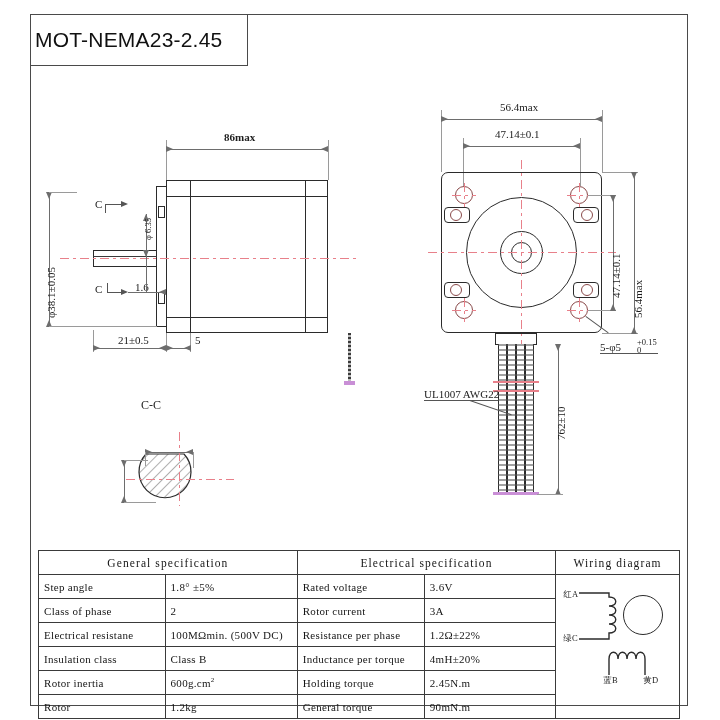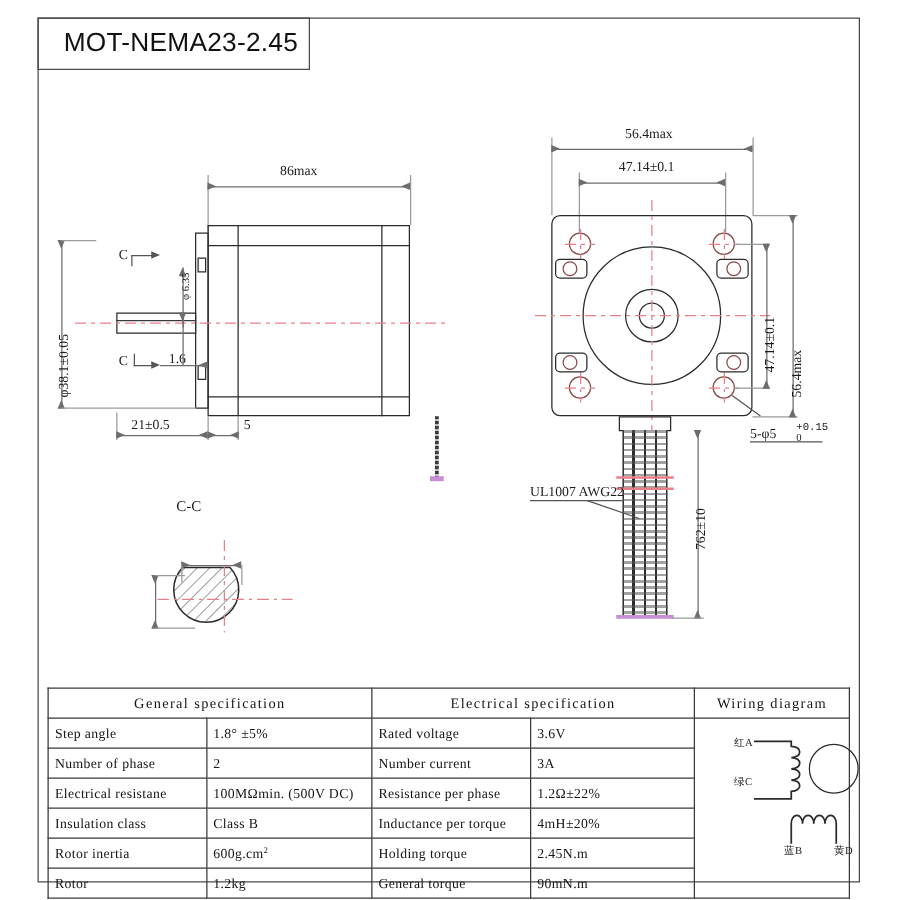--- a/index.html
+++ b/index.html
@@ -1,20 +1,20 @@
 <!DOCTYPE html>
 <html><head>
 <meta charset="utf-8">
 <style>
   html,body{margin:0;padding:0;background:#fff;}
   body{width:720px;height:720px;font-family:"DejaVu Sans",sans-serif;color:#1a1a1a;}
   #sheet{position:relative;width:720px;height:720px;overflow:hidden;background:#ffffff;}
   .frame{position:absolute;left:30px;top:14px;width:658px;height:692px;border:1.6px solid #4a4a4a;box-sizing:border-box;}
-  .titlebox{position:absolute;left:30px;top:14px;width:218px;height:42px;border:1.6px solid #4a4a4a;box-sizing:border-box;
-            display:flex;align-items:center;padding-left:20px;}
+  .titlebox{position:absolute;left:30px;top:14px;width:218px;height:52px;border:1.6px solid #4a4a4a;box-sizing:border-box;
+            display:flex;align-items:center;padding-left:4px;}
   .titlebox span{font-family:"Liberation Sans",sans-serif;font-size:21px;letter-spacing:.2px;color:#111;}
 
   
   .ln{position:absolute;background:#2b2b2b;}
   .h{height:1px;}
   .v{width:1px;}
   .thin{background:#555;}
   .dim{position:absolute;background:#6d6d6d;height:1px;}
   .dimv{position:absolute;background:#6d6d6d;width:1px;}
   .ext{position:absolute;background:#8a8a8a;}
@@ -33,42 +33,42 @@
 
   
   .spec{position:absolute;left:38px;top:550px;width:642px;border-collapse:collapse;
         font-family:"Liberation Serif",serif;}
   .spec td,.spec th{border:1.1px solid #3a3a3a;font-size:11px;font-weight:normal;
         padding:2px 5px;height:19px;color:#151515;text-align:left;letter-spacing:.3px;}
   .spec .hd{text-align:center;letter-spacing:1.1px;font-size:11.5px;margin-left:41px;}
   .c-lbl{width:125px;}
   .c-val{width:130px;}
   .c-wire{width:122px;vertical-align:top;padding:0;}
-  .wirecell{position:relative;height:115px;margin-left:24px;}
+  .wirecell{position:relative;height:115px;}
   sup{font-size:7px;}
 </style>
 </head>
 <body>
 
 <div id="sheet">
 
   <div class="frame"></div>
 
   <div class="titlebox">
     <span>MOT-NEMA23-2.45</span>
   </div>
 
   <div>
 
     <div class="ext v" style="left:166px;top:140px;height:45px;background:#9a9a9a;"></div>
     <div class="ext v" style="left:328px;top:140px;height:40px;background:#9a9a9a;"></div>
     <div class="dim" style="left:166px;top:149px;width:162px;"></div>
     <div class="arw r" style="left:166px;top:146px;"></div>
     <div class="arw l" style="left:321px;top:146px;"></div>
-    <div class="txt" style="left:224px;top:131px;">86max</div>
+    <div class="txt" style="left:224px;top:131px;font-weight:bold;">86max</div>
 
     <div class="rect" style="left:166px;top:180px;width:162px;height:153px;"></div>
     <div class="ln h" style="left:166px;top:196px;width:162px;"></div>
     <div class="ln h" style="left:166px;top:317px;width:162px;"></div>
     <div class="ln v" style="left:190px;top:180px;height:153px;"></div>
     <div class="ln v" style="left:305px;top:180px;height:153px;"></div>
 
     <div class="rect" style="left:156px;top:186px;width:11px;height:141px;"></div>
     <div class="rect" style="left:158px;top:206px;width:7px;height:12px;"></div>
     <div class="rect" style="left:158px;top:292px;width:7px;height:12px;"></div>
@@ -103,21 +103,21 @@
     <div class="dim" style="left:128px;top:292px;width:38px;"></div>
     <div class="arw l" style="left:159px;top:289px;"></div>
     <div class="txt" style="left:135px;top:281px;">1.6</div>
     <div class="dimv" style="left:146px;top:255px;height:37px;"></div>
 
     <div class="ext v" style="left:93px;top:330px;height:22px;background:#9a9a9a;"></div>
     <div class="ext v" style="left:166px;top:333px;height:19px;background:#9a9a9a;"></div>
     <div class="dim" style="left:93px;top:348px;width:73px;"></div>
     <div class="arw r" style="left:93px;top:345px;"></div>
     <div class="arw l" style="left:159px;top:345px;"></div>
-    <div class="txt" style="left:105px;top:334px;">21±0.5</div>
+    <div class="txt" style="left:118px;top:334px;">21±0.5</div>
 
     <div class="ext v" style="left:190px;top:333px;height:19px;background:#9a9a9a;"></div>
     <div class="dim" style="left:166px;top:348px;width:24px;"></div>
     <div class="arw r" style="left:166px;top:345px;"></div>
     <div class="arw l" style="left:184px;top:345px;"></div>
     <div class="txt" style="left:195px;top:334px;">5</div>
 
     <div class="ln v" style="left:348px;top:333px;height:50px;width:3px;background:repeating-linear-gradient(180deg,#3a3a3a 0 2px,#bdbdbd 2px 4px);"></div>
     <div class="ln h" style="left:344px;top:381px;width:11px;height:4px;background:#c98fd6;"></div>
   </div>
@@ -202,21 +202,21 @@
     <div class="ext h" style="left:602px;top:172px;width:36px;background:#9a9a9a;"></div>
     <div class="ext h" style="left:602px;top:333px;width:36px;background:#9a9a9a;"></div>
     <div class="dimv" style="left:634px;top:172px;height:161px;"></div>
     <div class="arw d" style="left:631px;top:172px;"></div>
     <div class="arw u" style="left:631px;top:327px;"></div>
     <div class="txt vtxt" style="left:632px;top:318px;">56.4max</div>
 
     <div class="ln thin" style="left:586px;top:316px;width:28px;height:1px;transform:rotate(36deg);transform-origin:0 0;"></div>
     <div class="ln h thin" style="left:600px;top:353px;width:58px;"></div>
     <div class="txt" style="left:600px;top:341px;">5-φ5</div>
-    <div class="txt xs" style="left:637px;top:337px;font-family:Liberation Mono, monospace;">+0.15</div>
+    <div class="txt xs" style="left:637px;top:337px;">+0.15</div>
     <div class="txt xs" style="left:637px;top:345px;">0</div>
 
     <div class="rect" style="left:495px;top:333px;width:42px;height:12px;"></div>
     <div style="position:absolute;left:498px;top:344px;width:36px;height:150px;
          background:repeating-linear-gradient(90deg,#2b2b2b 0 1px,#ffffff 1px 8px,#2b2b2b 8px 9px,#ffffff 9px 9px);"></div>
     <div style="position:absolute;left:498px;top:344px;width:36px;height:150px;
          background:repeating-linear-gradient(180deg,#555 0 2px,transparent 2px 5px);opacity:.55;"></div>
     <div class="ln h" style="left:493px;top:381px;width:46px;height:2px;background:#e8808a;"></div>
     <div class="ln h" style="left:493px;top:390px;width:46px;height:2px;background:#e8808a;"></div>
     <div class="ln h" style="left:493px;top:492px;width:46px;height:3px;background:#c98fd6;"></div>
@@ -242,44 +242,44 @@
 
     <tr>
       <td class="c-lbl">Step angle</td>
       <td class="c-val">1.8° ±5%</td>
       <td class="c-lbl">Rated voltage</td>
       <td class="c-val">3.6V</td>
       <td class="c-wire" rowspan="6">
         <div class="wirecell">
 
           <div class="txt xs" style="left:2px;top:12px;">红A</div>
-          <div class="txt xs" style="left:2px;top:43px;">绿C</div>
+          <div class="txt xs" style="left:2px;top:56px;">绿C</div>
           <svg width="58" height="70" style="position:absolute;left:18px;top:10px;">
             <path d="M 0 6 L 30 6 L 30 10
                      c 9 0 9 9 0 9 c 9 0 9 9 0 9 c 9 0 9 9 0 9 c 9 0 9 9 0 9
                      L 30 52 L 0 52" fill="none" stroke="#2b2b2b" stroke-width="1.4"></path>
           </svg>
 
           <div class="circ" style="left:62px;top:18px;width:40px;height:40px;border-width:1.4px;"></div>
 
           <svg width="64" height="28" style="position:absolute;left:44px;top:72px;">
             <path d="M 4 26 L 4 10
                      c 0 -9 9 -9 9 0 c 0 -9 9 -9 9 0 c 0 -9 9 -9 9 0 c 0 -9 9 -9 9 0
                      L 40 26" fill="none" stroke="#2b2b2b" stroke-width="1.4"></path>
           </svg>
           <div class="txt xs" style="left:42px;top:98px;">蓝B</div>
           <div class="txt xs" style="left:82px;top:98px;">黄D</div>
         </div>
       </td>
     </tr>
 
     <tr>
-      <td>Number of phase</td>
+      <td>Class of phase</td>
       <td>2</td>
-      <td>Number current</td>
+      <td>Rotor current</td>
       <td>3A</td>
     </tr>
 
     <tr>
       <td>Electrical resistane</td>
       <td>100MΩmin. (500V DC)</td>
       <td>Resistance per phase</td>
       <td>1.2Ω±22%</td>
     </tr>
 

